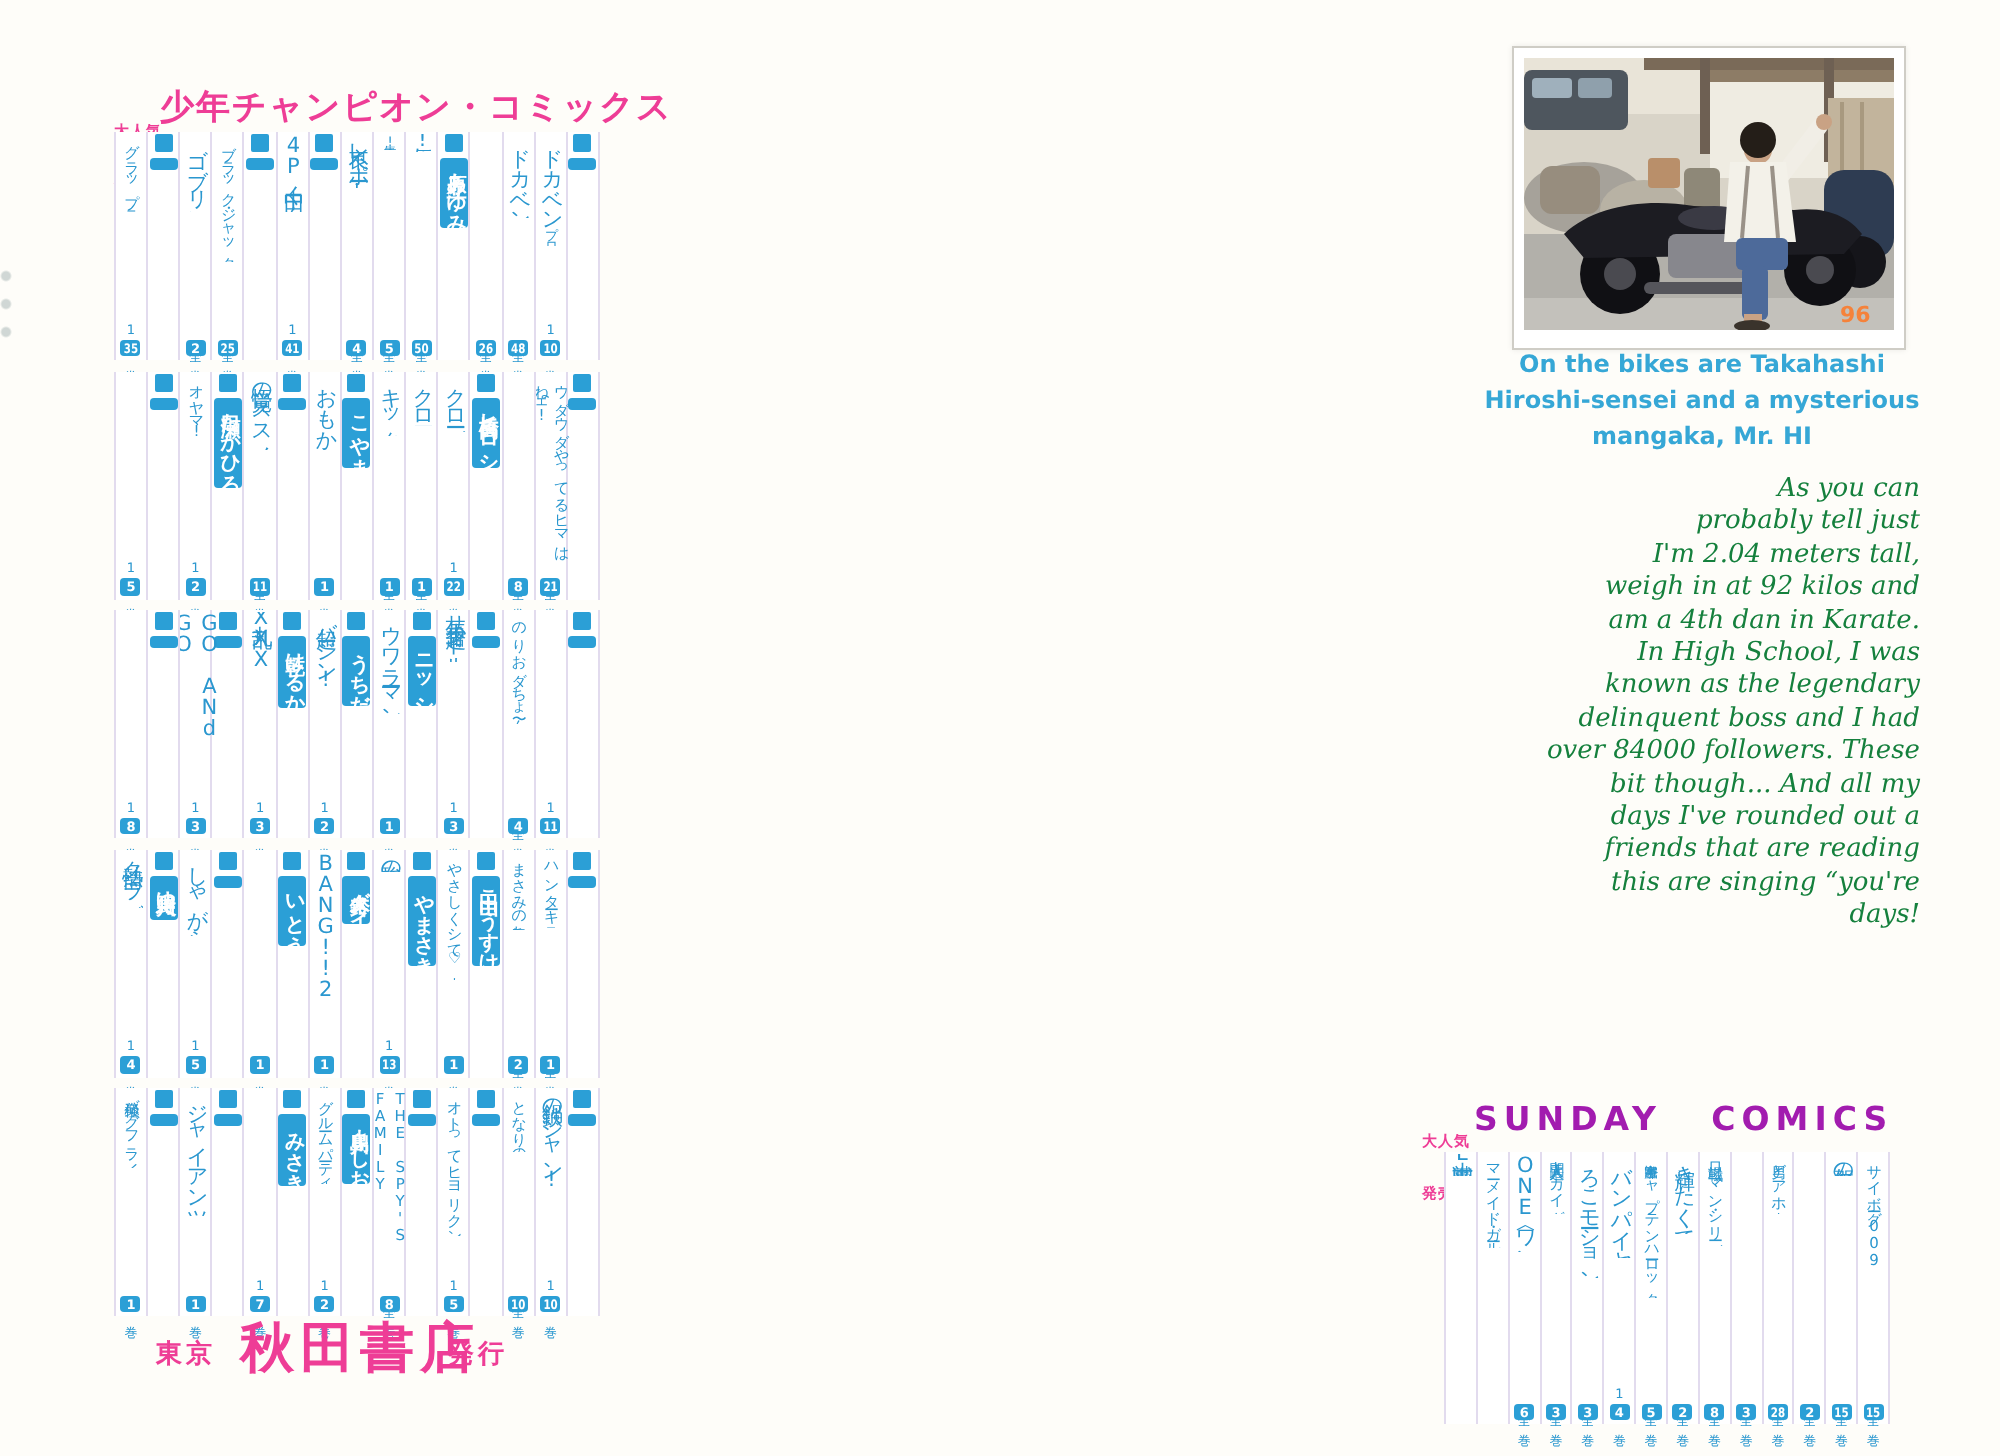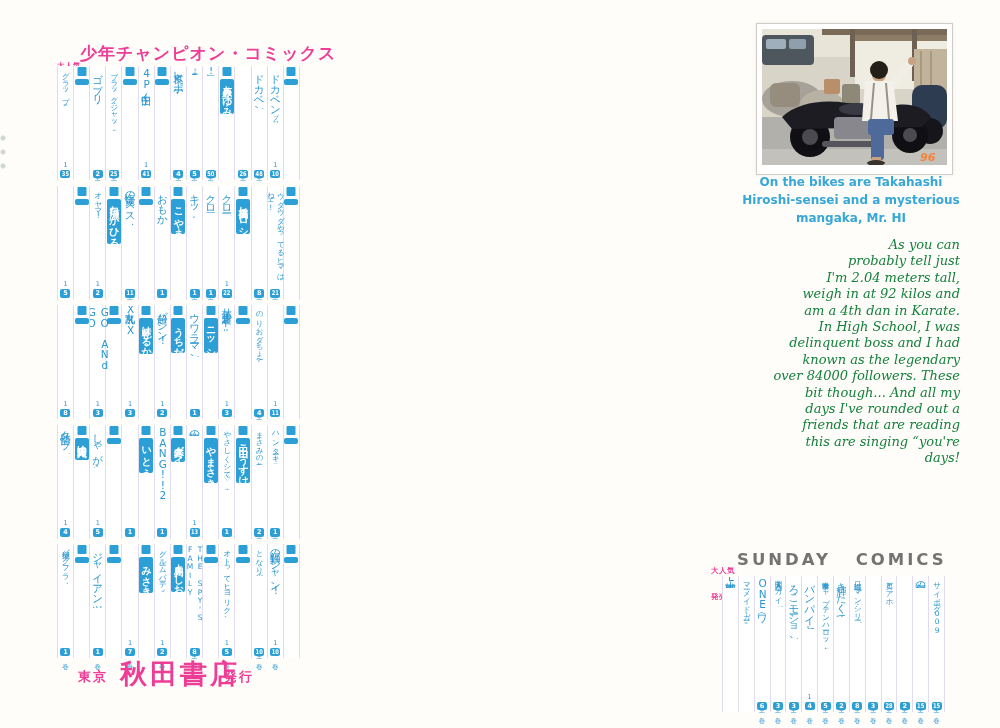--- a/index.html
+++ b/index.html
@@ -62,34 +62,34 @@
   #edge-artifact{
     left:0;top:132px;width:6px;height:44px;opacity:.45;
     background:
       radial-gradient(circle at 3px 6px,#9aa 2px,transparent 3px),
       radial-gradient(circle at 3px 20px,#9aa 2px,transparent 3px),
       radial-gradient(circle at 3px 34px,#9aa 2px,transparent 3px);
   }
   
   #photo-frame{
     left:756px;top:23px;background:#fff;border:1px solid #cfcdc6;
-    padding:5px;box-shadow:0 0 3px rgba(0,0,0,.08);font-style:italic;
+    padding:5px;box-shadow:0 0 3px rgba(0,0,0,.08);
   }
   #caption{
     left:732px;top:173px;width:238px;text-align:center;
     color:#36a7d6;font-weight:bold;font-size:12px;line-height:18px;
   }
   #letter{
     left:750px;top:237px;width:210px;text-align:right;
     font-family:"DejaVu Serif","Liberation Serif",serif;font-style:italic;
     font-size:13px;line-height:16.4px;color:#15803d;
   }
   #sunday-header .promo-badge{left:711px;top:549px;}
   #sunday-title{
-    left:737px;top:550px;font-size:16.5px;font-weight:bold;color:#737373;
+    left:737px;top:550px;font-size:16.5px;font-weight:bold;color:#a21caf;
     letter-spacing:3px;word-spacing:16px;white-space:nowrap;
   }
   #sunday-cols{
     left:722px;top:576px;width:222px;height:136px;
     display:flex;flex-direction:row-reverse;border-left:1px solid #e2dbee;
   }
   #sunday-cols .col .txt{max-height:106px;}
 </style>
 </head>
 <body>
@@ -486,22 +486,22 @@
   <div>mangaka, Mr. HI</div>
 </div>
 
 <div class="abs" id="letter">
     <div>As you can</div>
     <div>probably tell just</div>
     <div>I'm 2.04 meters tall,</div>
     <div>weigh in at 92 kilos and</div>
     <div>am a 4th dan in Karate.</div>
     <div>In High School, I was</div>
+    <div>known as the legendary</div>
     <div>delinquent boss and I had</div>
-    <div>known as the legendary</div>
     <div>over 84000 followers. These</div>
     <div>bit though... And all my</div>
     <div>days I've rounded out a</div>
     <div>friends that are reading</div>
     <div>this are singing “you're</div>
     <div>days!</div>
   </div>
 
 <div id="sunday-header">
   <div class="abs promo-badge" style="left:711px;top:550px;">

